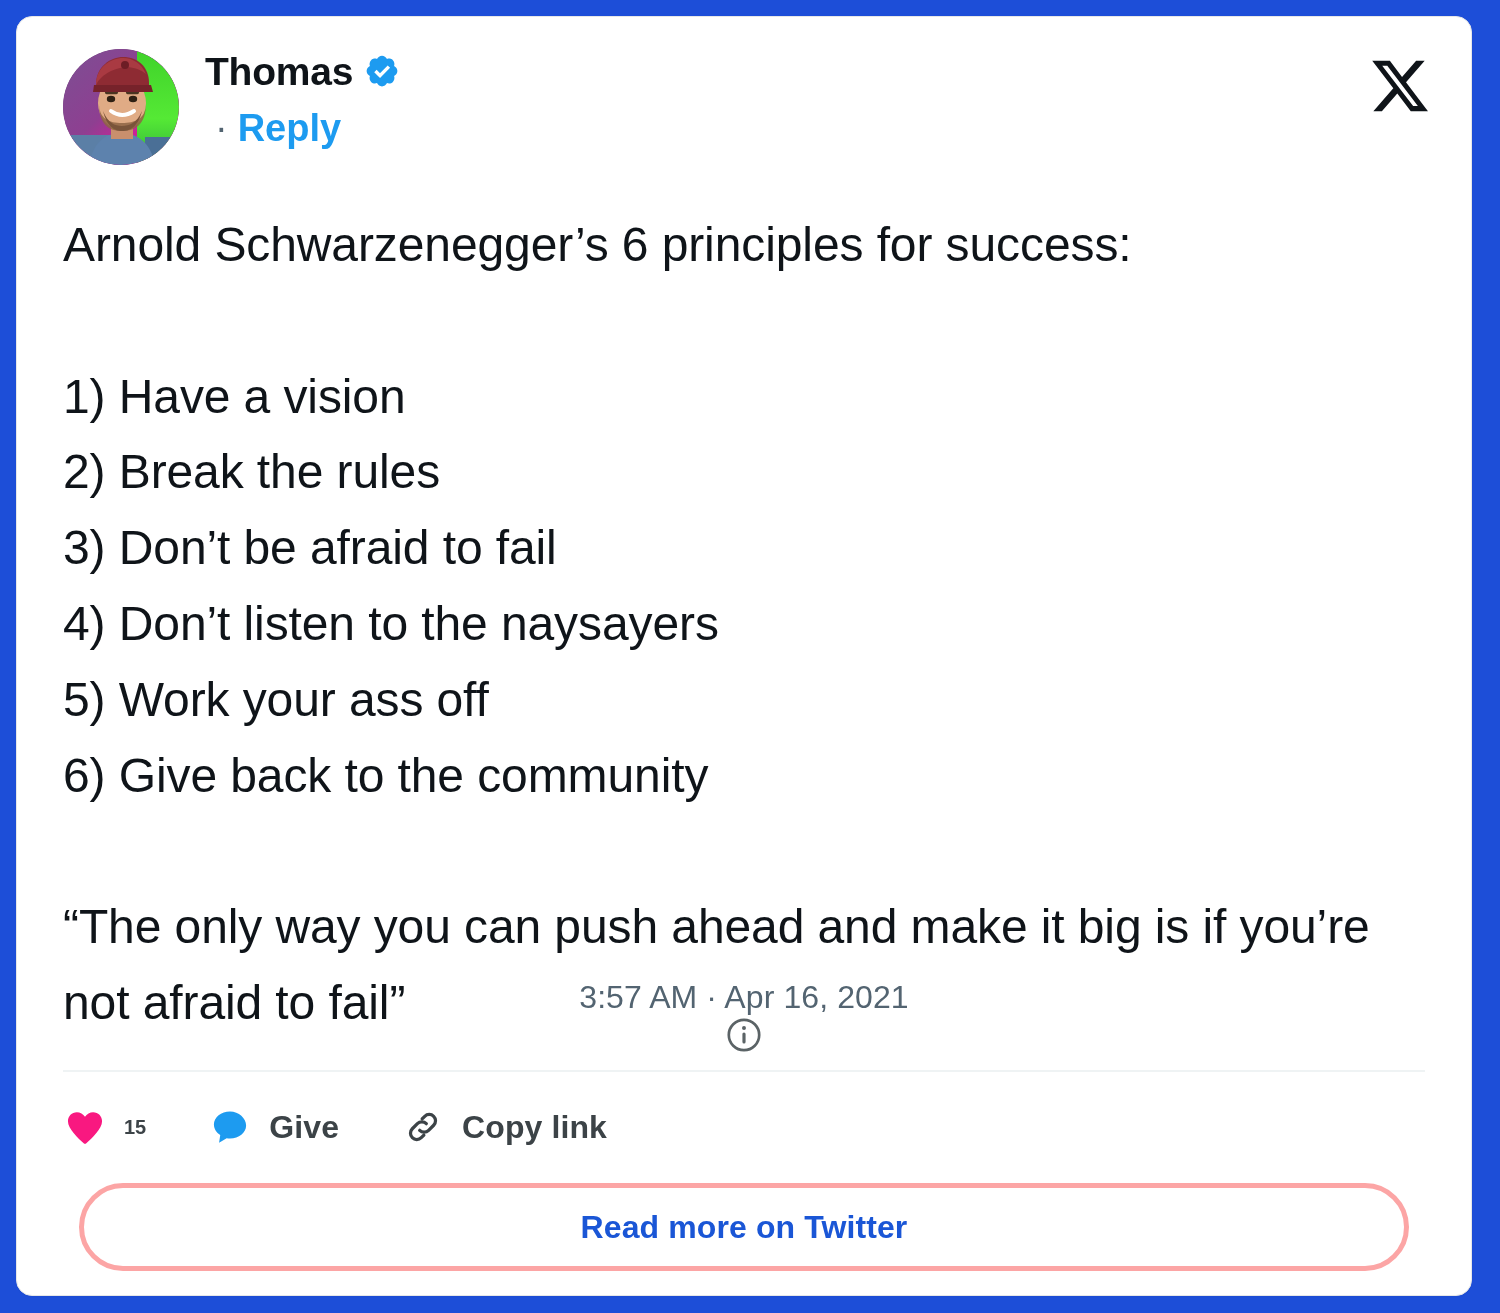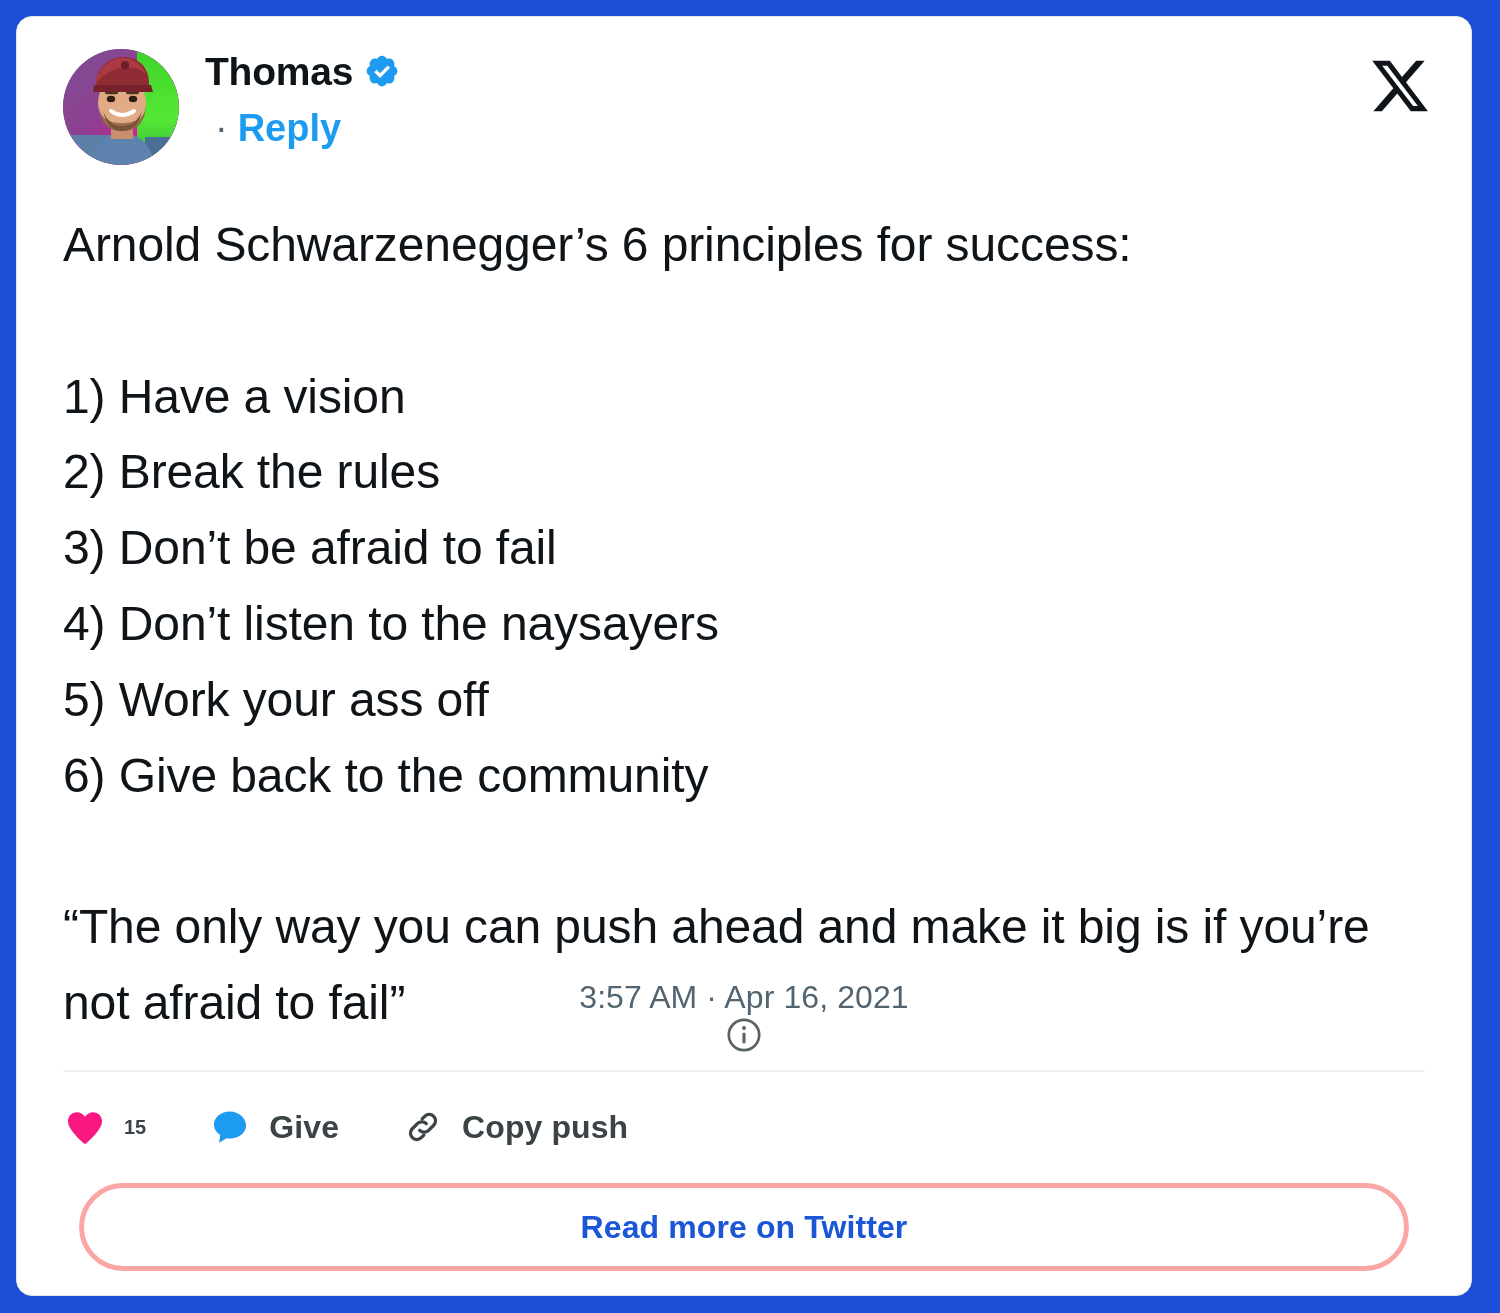--- a/index.html
+++ b/index.html
@@ -351,21 +351,21 @@
 
       <a class="action">
         <span class="glyph">
           <svg width="42" height="42" viewBox="0 0 24 24" aria-hidden="true">
             <g fill="none" stroke="#3c4347" stroke-width="1.85" stroke-linecap="round">
               <path d="M10.1 13.9a3.6 3.6 0 0 0 5.1 0l2.9-2.9a3.6 3.6 0 1 0-5.1-5.1l-1.5 1.5"></path>
               <path d="M13.9 10.1a3.6 3.6 0 0 0-5.1 0l-2.9 2.9a3.6 3.6 0 1 0 5.1 5.1l1.5-1.5"></path>
             </g>
           </svg>
         </span>
-        <span class="label">Copy push</span>
+        <span class="label">Copy link</span>
       </a>
 
     </div>
 
     <a class="read-more">
       <span class="rm-label">Read more on Twitter</span>
     </a>
 
   </div>
 </div>

